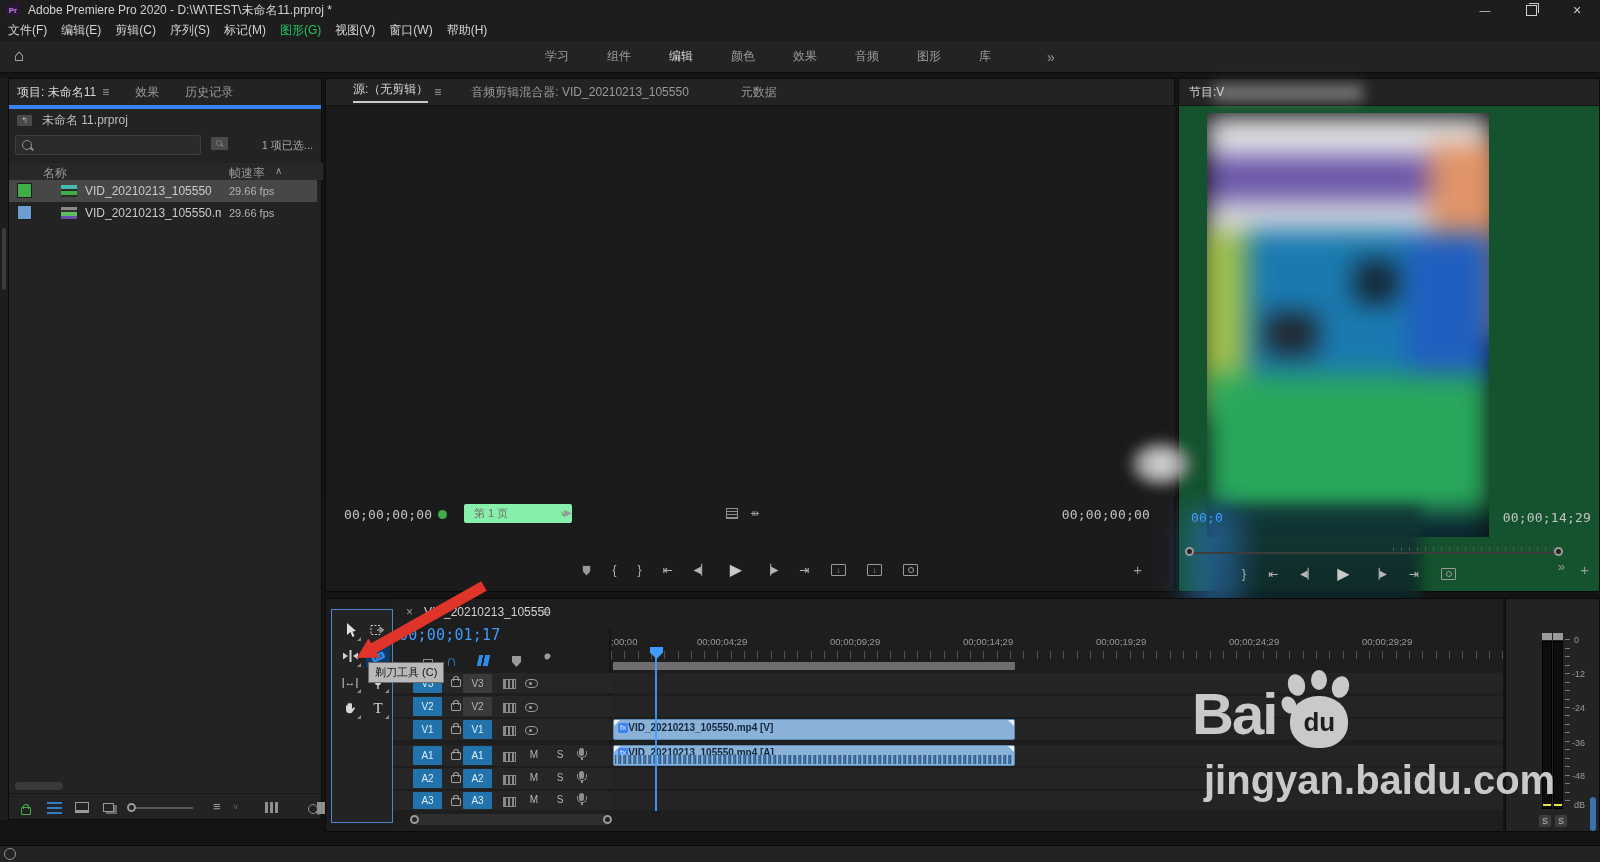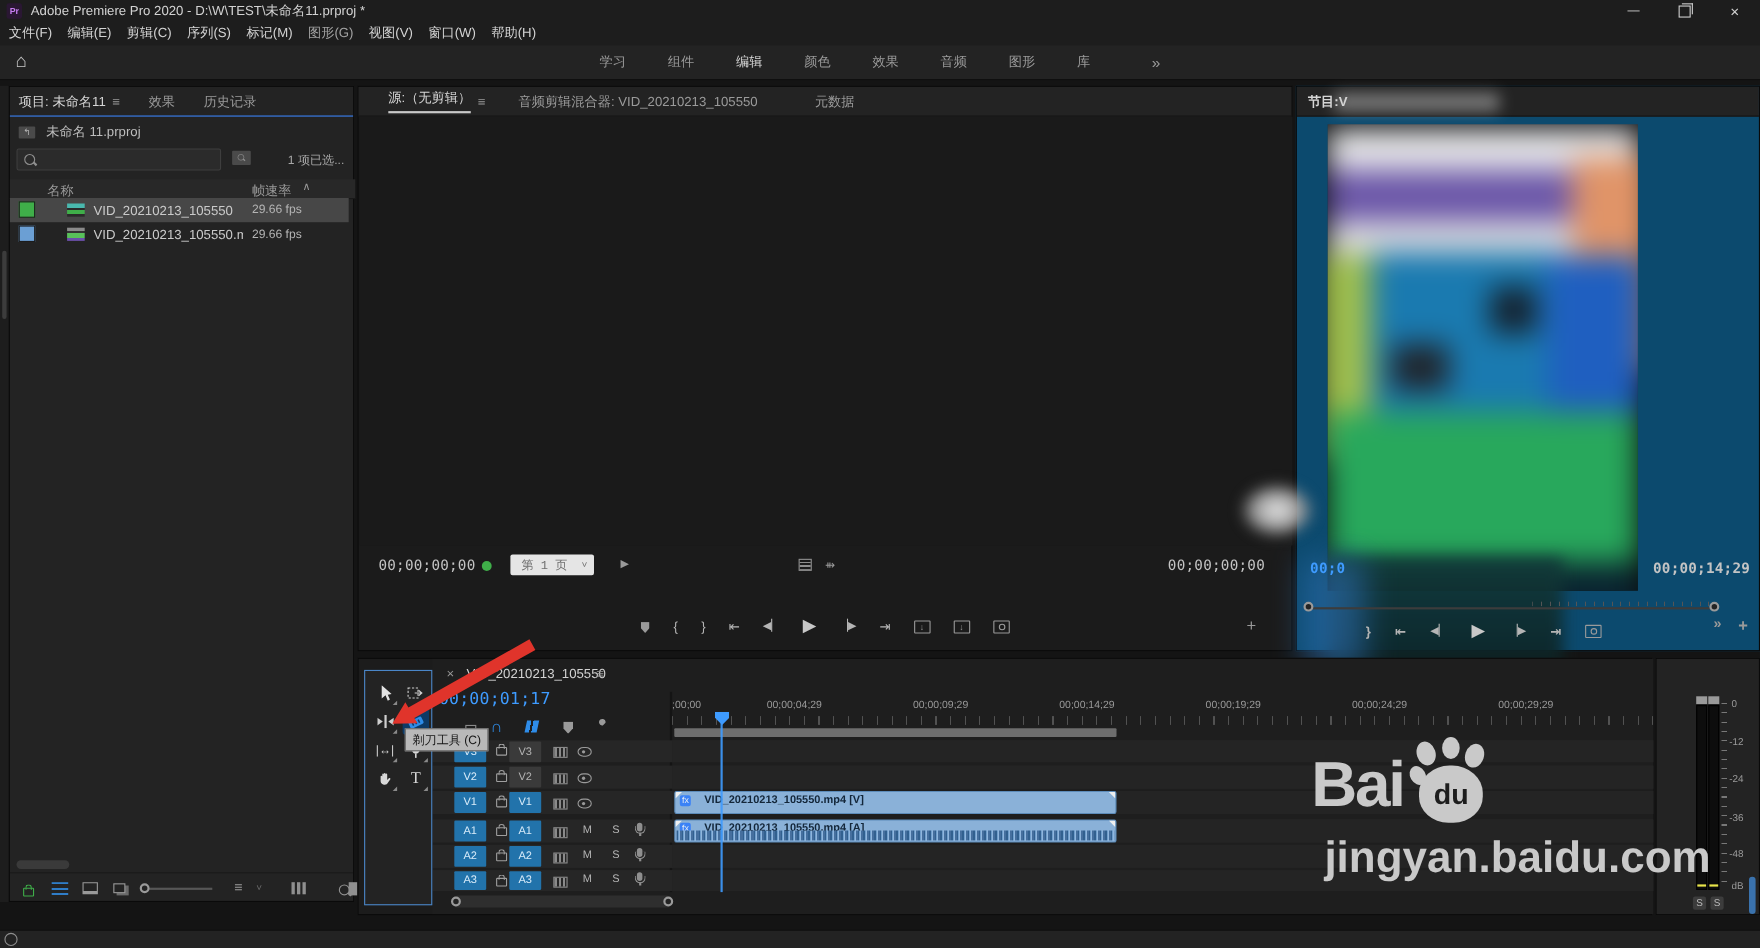--- a/index.html
+++ b/index.html
@@ -44,21 +44,21 @@
   .ms{position:absolute;width:14px;height:14px;line-height:14px;text-align:center;color:#b5b5b5;font-size:10px;}
   
   .tool{position:absolute;width:24px;height:24px;display:flex;align-items:center;justify-content:center;}
   .tool::after{content:"";position:absolute;right:1px;bottom:1px;border-left:4px solid transparent;border-bottom:4px solid #8a8a8a;}
   
   .tr-ico{color:#b5b5b5;font-size:12px;line-height:1;}
   .clip{position:absolute;background:var(--clip_blue);border:1px solid #5d8cba;border-radius:2px;box-sizing:border-box;overflow:hidden;}
   .clip::before,.clip::after{content:"";position:absolute;top:0;border-top:6px solid #efefef;}
   .clip::before{left:0;border-right:6px solid transparent;}
   .clip::after{right:0;border-left:6px solid transparent;}
-  .fxbadge{display:inline-block;background:#3b82f6;color:#e8eef4;border-radius:2px;font-size:8px;padding:0 2px;margin-right:12px;line-height:10px;}
+  .fxbadge{display:inline-block;background:#3b82f6;color:#e8eef4;border-radius:2px;font-size:8px;padding:0 2px;margin-right:0;line-height:10px;}
   .cliplabel{font-size:10px;color:var(--clip_text);white-space:nowrap;font-weight:bold;}
   .wave{position:absolute;left:1px;right:1px;bottom:1px;height:9px;
         background:repeating-linear-gradient(90deg,#31608f 0 1px,#6f9dcb 1px 2px,#8fb6dd 2px 3px,#456f9e 3px 5px);}
   .knob{width:9px;height:9px;border:2px solid #9a9a9a;border-radius:50%;background:#232323;box-sizing:border-box;display:inline-block;}
 </style>
 </head>
 <body>
 
 <div id="app">
 
@@ -72,21 +72,21 @@
       </span>
     <span class="wc" style="font-size:14px;">×</span>
   </div>
 
   <div class="p f" style="left:0;top:20px;width:1600px;height:21px;background:#1d1d1d;border-bottom:1px solid #0c0c0c;gap:14px;padding-left:8px;">
     <span class="ptab" style="color:#d4d4d4">文件(F)</span>
     <span class="ptab" style="color:#d4d4d4">编辑(E)</span>
     <span class="ptab" style="color:#d4d4d4">剪辑(C)</span>
     <span class="ptab" style="color:#d4d4d4">序列(S)</span>
     <span class="ptab" style="color:#d4d4d4">标记(M)</span>
-    <span class="ptab" style="color:#a3a3a3">图形(G)</span>
+    <span class="ptab" style="color:#22c55e">图形(G)</span>
     <span class="ptab" style="color:#d4d4d4">视图(V)</span>
     <span class="ptab" style="color:#d4d4d4">窗口(W)</span>
     <span class="ptab" style="color:#d4d4d4">帮助(H)</span>
   </div>
 
   <div class="p" style="left:0;top:41px;width:1600px;height:31px;background:#232323;border-bottom:1px solid #0c0c0c;">
     <span class="p f" style="left:14px;top:5px;font-size:17px;color:#c8c8c8;">⌂</span>
     <div class="f" style="justify-content:center;height:31px;gap:38px;">
       <span class="ptab">学习</span>
       <span class="ptab">组件</span>
@@ -97,21 +97,21 @@
       <span class="ptab">图形</span>
       <span class="ptab">库</span>
       <span class="ptab" style="font-size:14px;margin-left:18px;">»</span>
     </div>
   </div>
 
   <div class="p" style="left:0;top:78px;width:8px;height:742px;background:#1d1d1d;"></div>
   <div class="p" style="left:2px;top:228px;width:4px;height:62px;background:#3c3c3c;border-radius:2px;"></div>
 
   <div class="p panel" style="left:8px;top:78px;width:314px;height:742px;">
-    <div class="p f" style="left:0;top:0;width:100%;height:26px;border-bottom:1px solid #3b82f6;">
+    <div class="p f" style="left:0;top:0;width:100%;height:26px;border-bottom:4px solid #3b82f6;">
       <span class="ptab on" style="margin-left:8px;">项目: 未命名11</span>
       <span class="dim" style="margin-left:6px;">≡</span>
       <span class="ptab" style="margin-left:26px;">效果</span>
       <span class="ptab" style="margin-left:26px;">历史记录</span>
     </div>
 
     <div class="p f" style="left:8px;top:32px;height:18px;gap:10px;">
       <span style="width:15px;height:11px;background:#4a4a4a;border-radius:1px;color:#b5b5b5;font-size:8px;display:inline-flex;align-items:center;justify-content:center;">↰</span>
       <span style="color:#bdbdbd;">未命名 11.prproj</span>
     </div>
@@ -166,21 +166,21 @@
       <span class="ptab on underl" style="margin-left:27px;">源:（无剪辑）</span>
       <span class="dim" style="margin-left:6px;">≡</span>
       <span class="ptab" style="margin-left:30px;">音频剪辑混合器: VID_20210213_105550</span>
       <span class="ptab" style="margin-left:52px;">元数据</span>
     </div>
 
     <div class="p" style="left:1px;top:27px;width:848px;height:390px;background:#1a1a1a;"></div>
 
     <span class="p mono" style="left:18px;top:428px;font-size:13px;color:#c4c4c4;">00;00;00;00</span>
     <span class="p" style="left:112px;top:431px;width:9px;height:9px;border-radius:50%;background:var(--chip_green);"></span>
-    <span class="p f" style="left:138px;top:425px;width:76px;height:19px;background:#e5e5e5;border-radius:2px;font-family:Liberation Mono, monospace;">
+    <span class="p f" style="left:138px;top:425px;width:108px;height:19px;background:#86efac;border-radius:2px;">
       <span class="dimmer" style="margin-left:10px;font-size:11px;">第 1 页</span>
       <span class="dimmer" style="margin-left:auto;margin-right:6px;font-size:9px;">˅</span>
     </span>
     <span class="p dim" style="left:238px;top:428px;font-size:10px;">▶</span>
     <span class="p" style="left:400px;top:429px;width:12px;height:11px;border:1px solid #8f8f8f;box-sizing:border-box;background:repeating-linear-gradient(180deg,transparent 0 2px,#8f8f8f 2px 3px);"></span>
     <span class="p dim" style="left:424px;top:428px;font-size:11px;">⇻</span>
     <span class="p mono" style="right:24px;top:428px;font-size:13px;color:#c4c4c4;">00;00;00;00</span>
 
     <div class="p f" style="left:0;top:478px;width:100%;height:26px;justify-content:center;gap:21px;">
       <span class="pent" style="transform:scale(.9);"></span>
@@ -193,21 +193,21 @@
       <span class="tr-ico">⇥</span>
       <span class="boxico">↓</span>
       <span class="boxico">↓</span>
       <span class="camico"></span>
     </div>
     <span class="p dim" style="right:32px;top:482px;font-size:15px;">+</span>
   </div>
 
   <div class="p" style="left:1126px;top:438px;width:70px;height:52px;border-radius:8px;background:radial-gradient(closest-side,#e6e6e6,#9a9a9a 60%,rgba(60,60,60,0));filter:blur(6px);z-index:30;"></div>
 
-  <div class="p panel" style="left:1178px;top:78px;width:422px;height:514px;background:#0c4a6e;font-weight:bold;">
+  <div class="p panel" style="left:1178px;top:78px;width:422px;height:514px;background:#14532d;">
     <div class="p f" style="left:0;top:0;width:100%;height:26px;background:#232323;border-bottom:1px solid #141414;">
       <span class="ptab on" style="margin-left:10px;">节目:V</span>
     </div>
     <div class="p" style="left:34px;top:6px;width:150px;height:16px;background:#cfcfcf;opacity:.5;filter:blur(7px);border-radius:3px;"></div>
 
     <div class="p" style="left:28px;top:34px;width:282px;height:424px;background:#0c0e10;overflow:hidden;">
       <div style="position:absolute;inset:0;filter:blur(13px);">
         <div style="position:absolute;left:0;top:4px;width:100%;height:38px;background:#e8e8ea;"></div>
         <div style="position:absolute;left:0;top:42px;width:100%;height:46px;background:#6a55a8;"></div>
         <div style="position:absolute;left:0;top:88px;width:100%;height:40px;background:#dcdce0;"></div>

